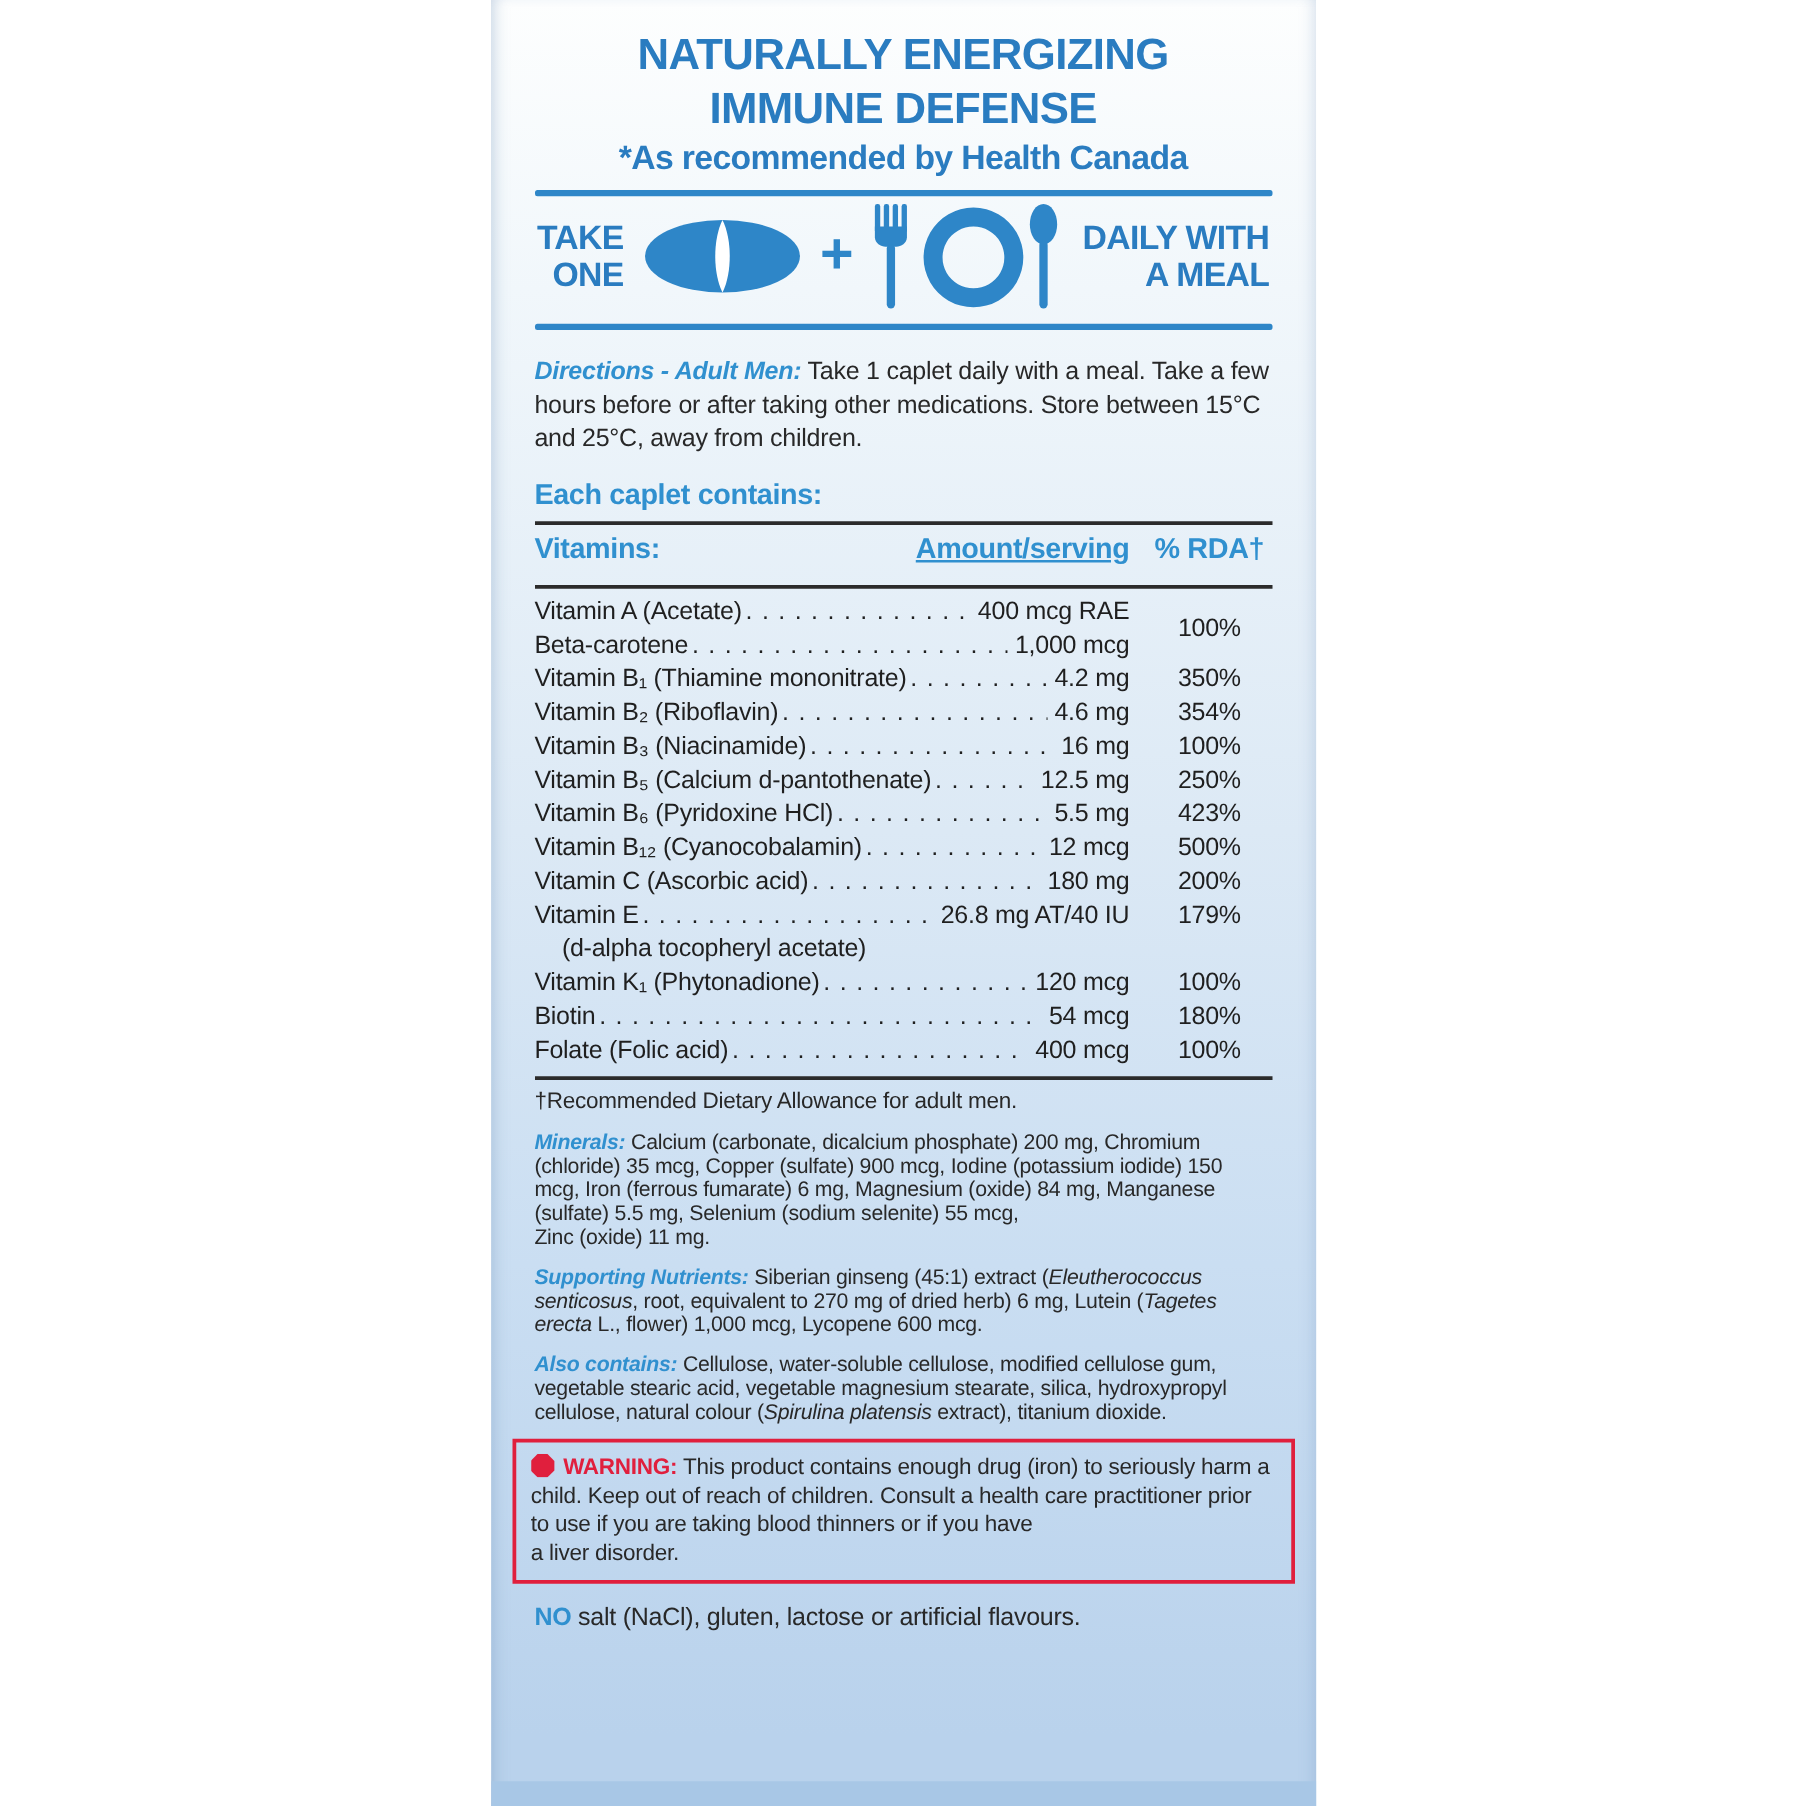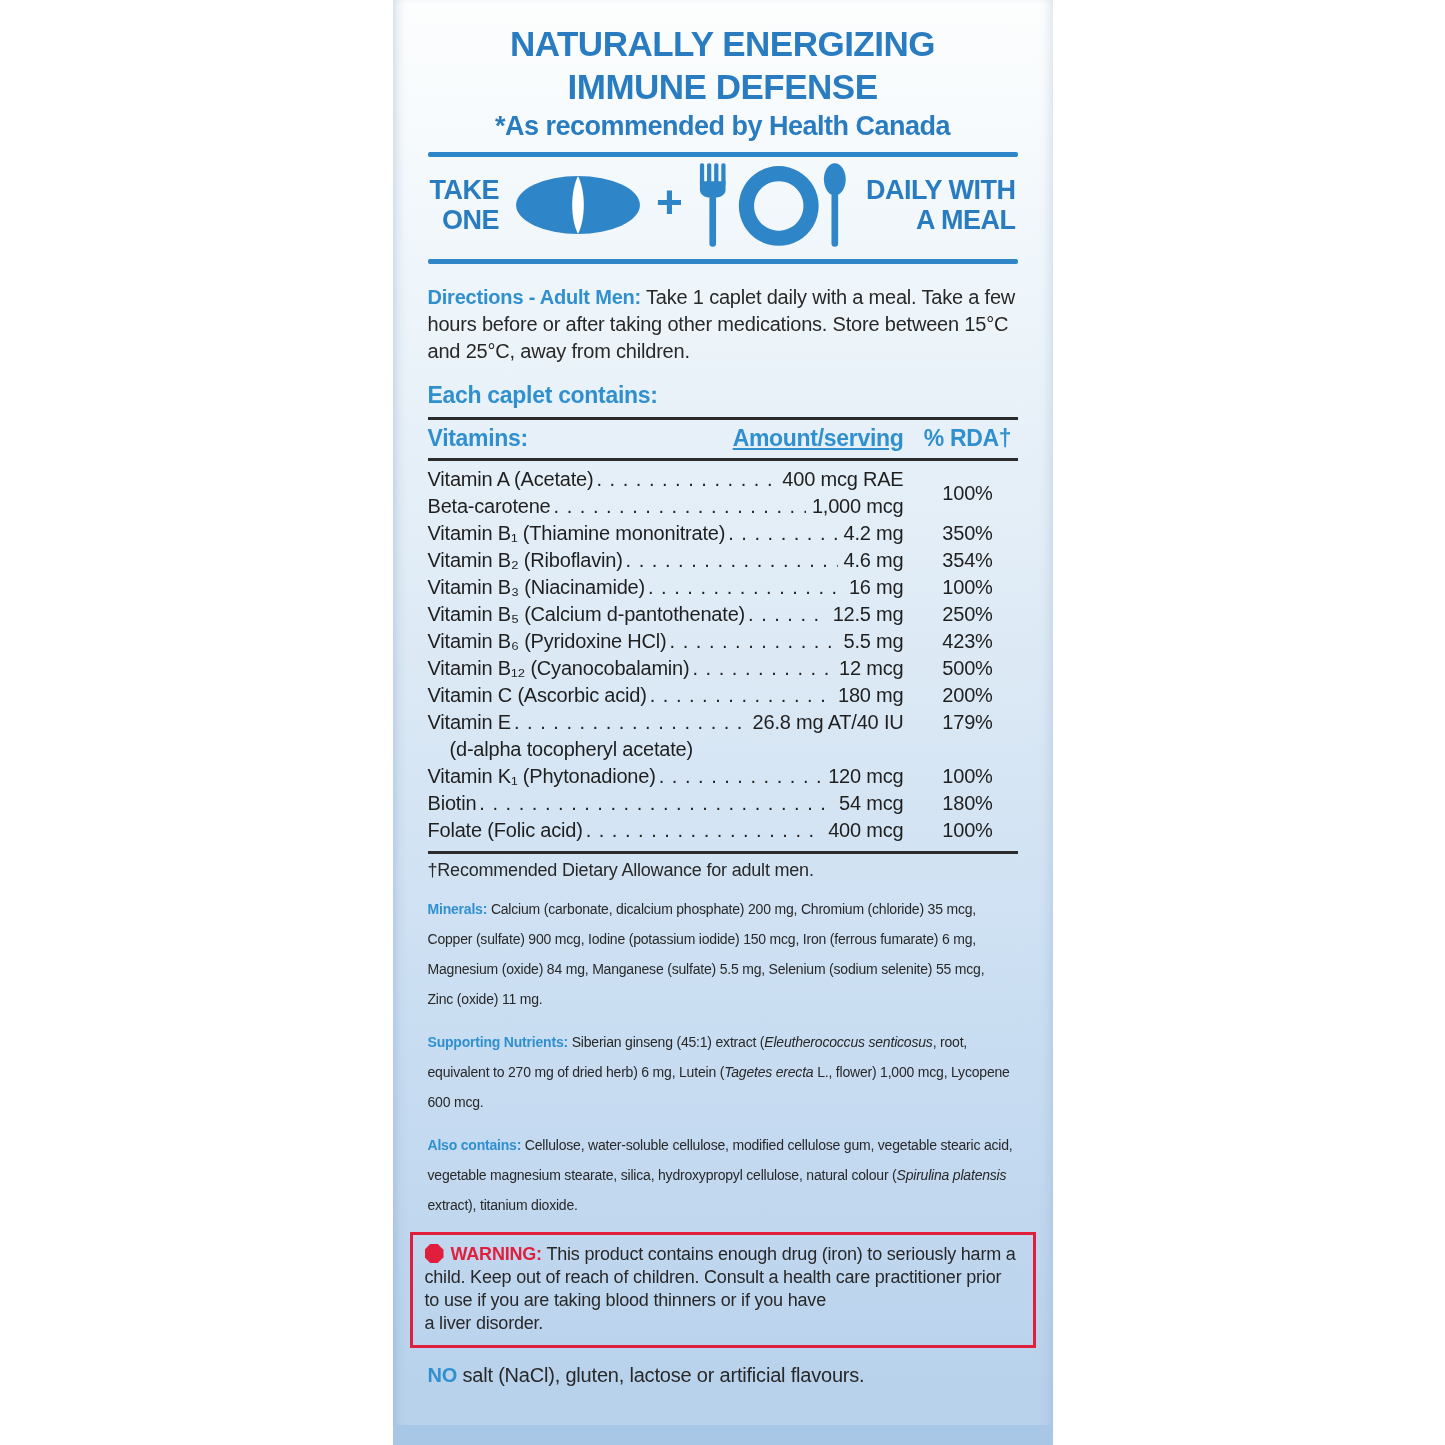--- a/index.html
+++ b/index.html
@@ -38,32 +38,32 @@
   .picto{
     height:96px;display:flex;align-items:center;justify-content:space-between;
     padding:0 2px;color:var(--icon_blue);text-align:right;
   }
   .picto-text{
     font-size:27px;line-height:30px;font-weight:700;letter-spacing:-.5px;
     color:var(--brand_blue);white-space:pre-line;
   }
   .plus{font-size:46px;font-weight:800;color:var(--icon_blue);line-height:1;padding-bottom:6px;}
   .picto svg{display:block;color:var(--icon_blue);}
-  .para{margin-top:13px;font-size:14px;line-height:30px;letter-spacing:-.2px;color:var(--text_dark);}
+  .para{margin-top:13px;font-size:17px;line-height:19px;letter-spacing:-.2px;color:var(--text_dark);}
   .directions{margin-top:20px;font-size:20px;line-height:27px;}
-  .lbl{color:var(--accent_blue);font-weight:700;}
+  .lbl{color:var(--accent_blue);font-weight:700;font-style:italic;}
   .prewrap{white-space:pre-wrap;}
   .it{font-style:italic;}
   .h2{
     margin-top:16px;font-size:23px;line-height:28px;font-weight:700;
     color:var(--accent_blue);letter-spacing:-.3px;
   }
   .tbl{margin-top:8px;border-top:3px solid var(--line_dark);border-bottom:3px solid var(--line_dark);}
   .thead{
-    display:flex;align-items:baseline;padding:5px 0 6px;
+    display:flex;align-items:baseline;padding:5px 0 16px;
     border-bottom:3px solid var(--line_dark);
     font-size:23px;font-weight:700;color:var(--accent_blue);letter-spacing:-.3px;
   }
   .th-vit{flex:1;}
   .th-amt{padding-right:14px;text-decoration:underline;}
   .th-rda{width:100px;text-align:center;}
   .rows{padding:5px 0 7px;font-size:20px;line-height:27px;color:#1f1f1f;letter-spacing:-.2px;}
   .grp{display:flex;}
   .grp-lines{flex:1;min-width:0;}
   .ln{display:flex;align-items:flex-end;}

